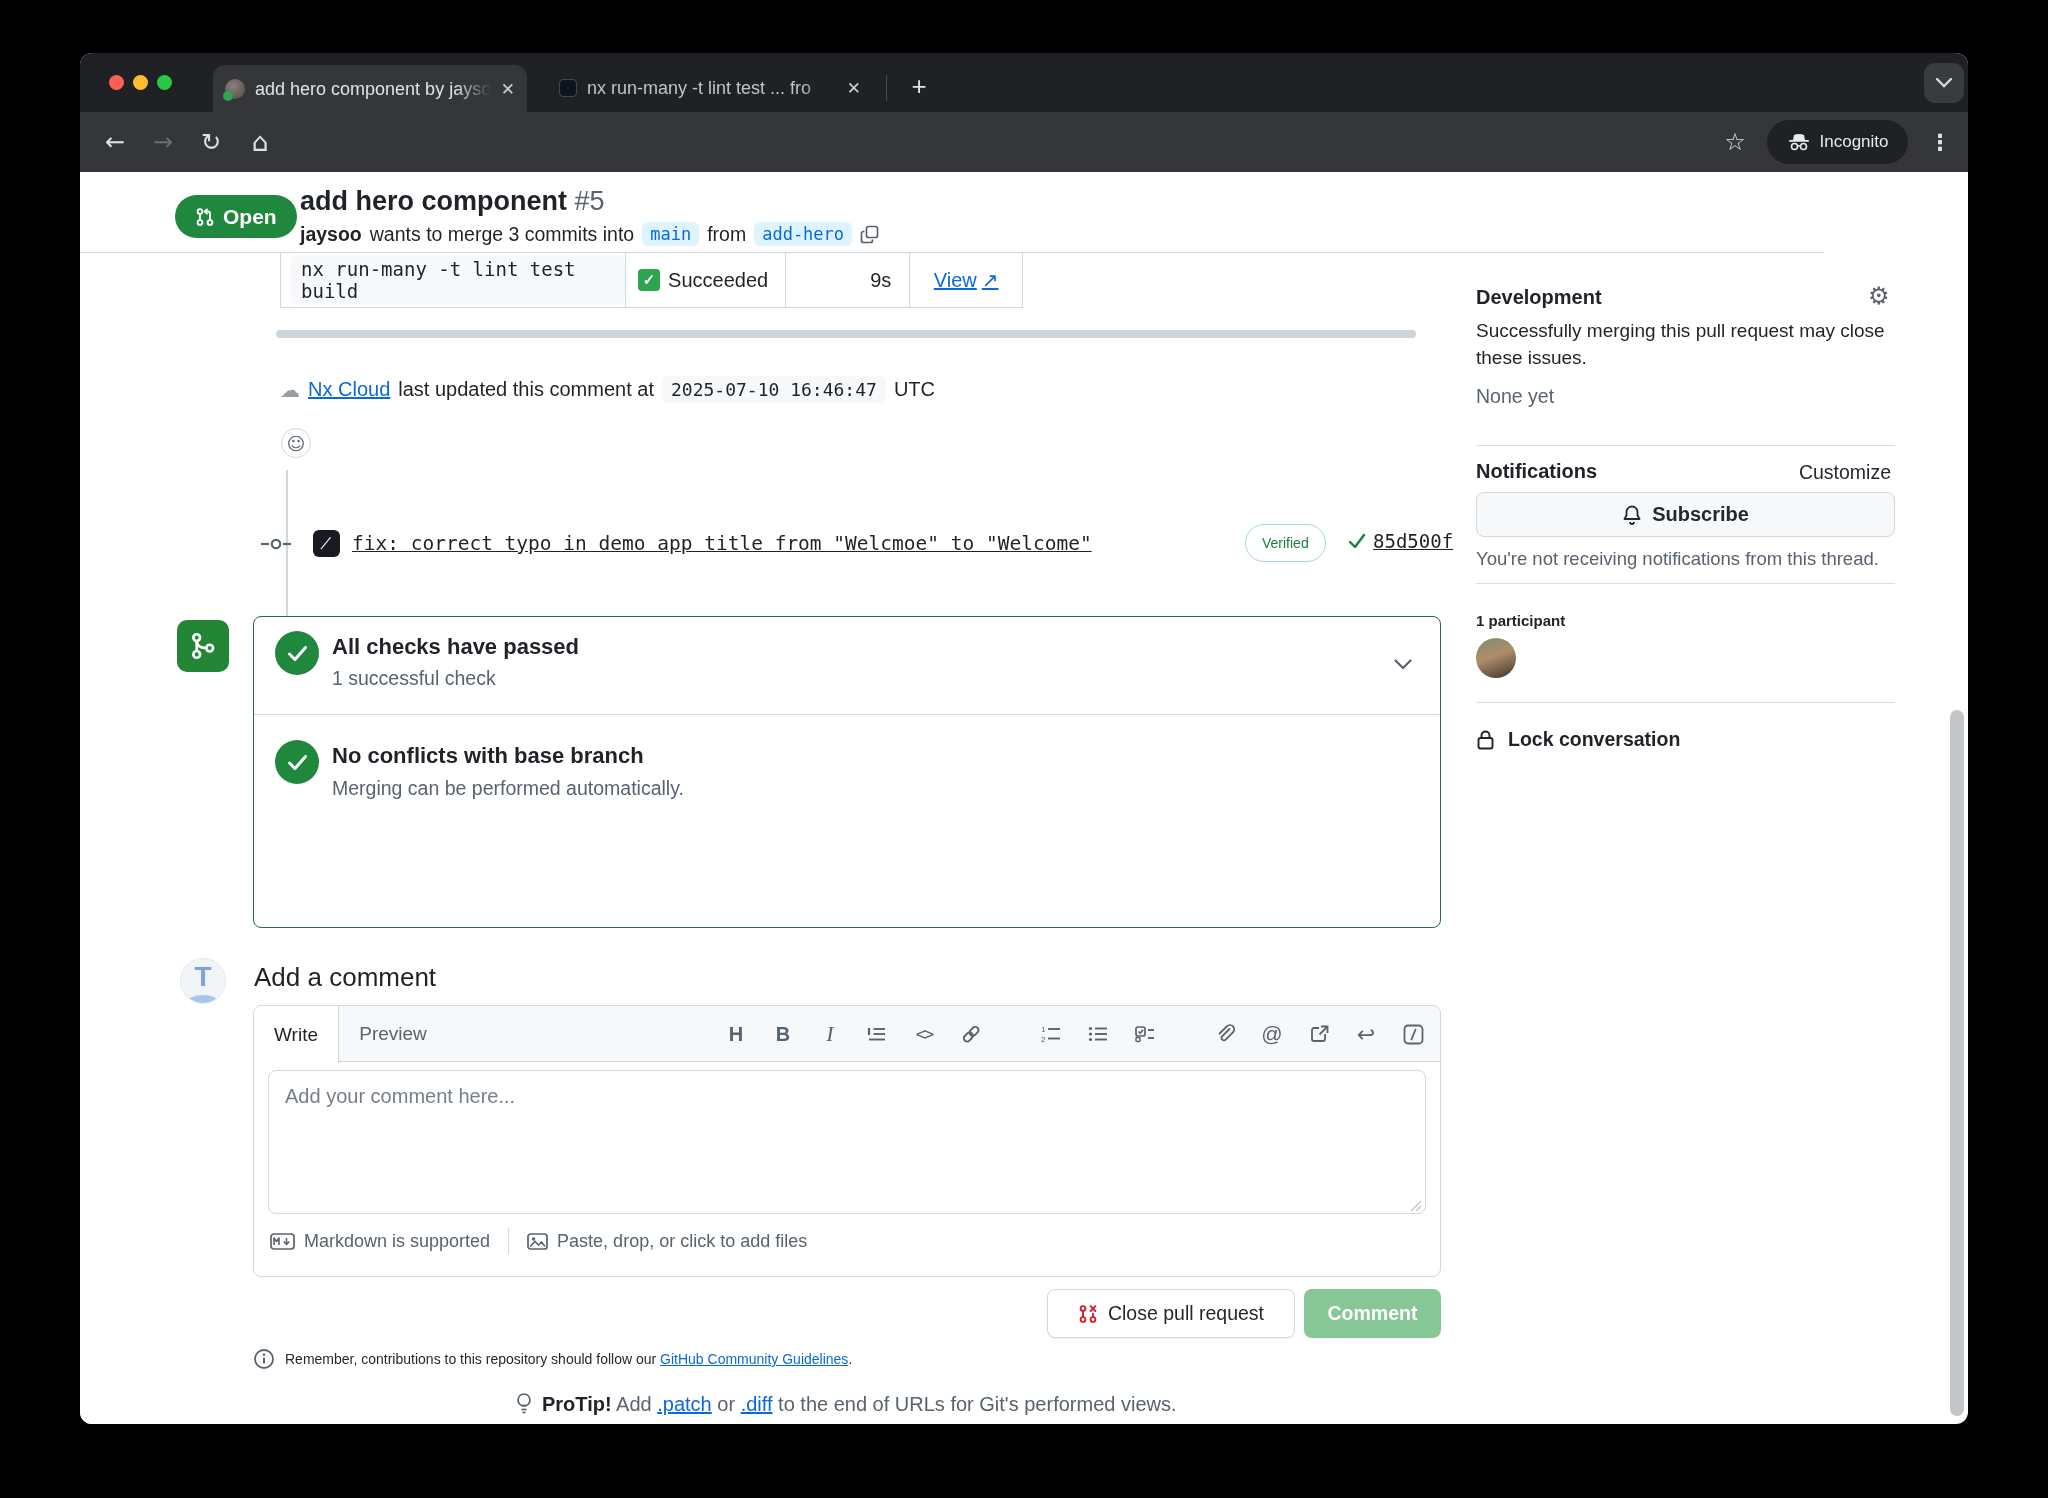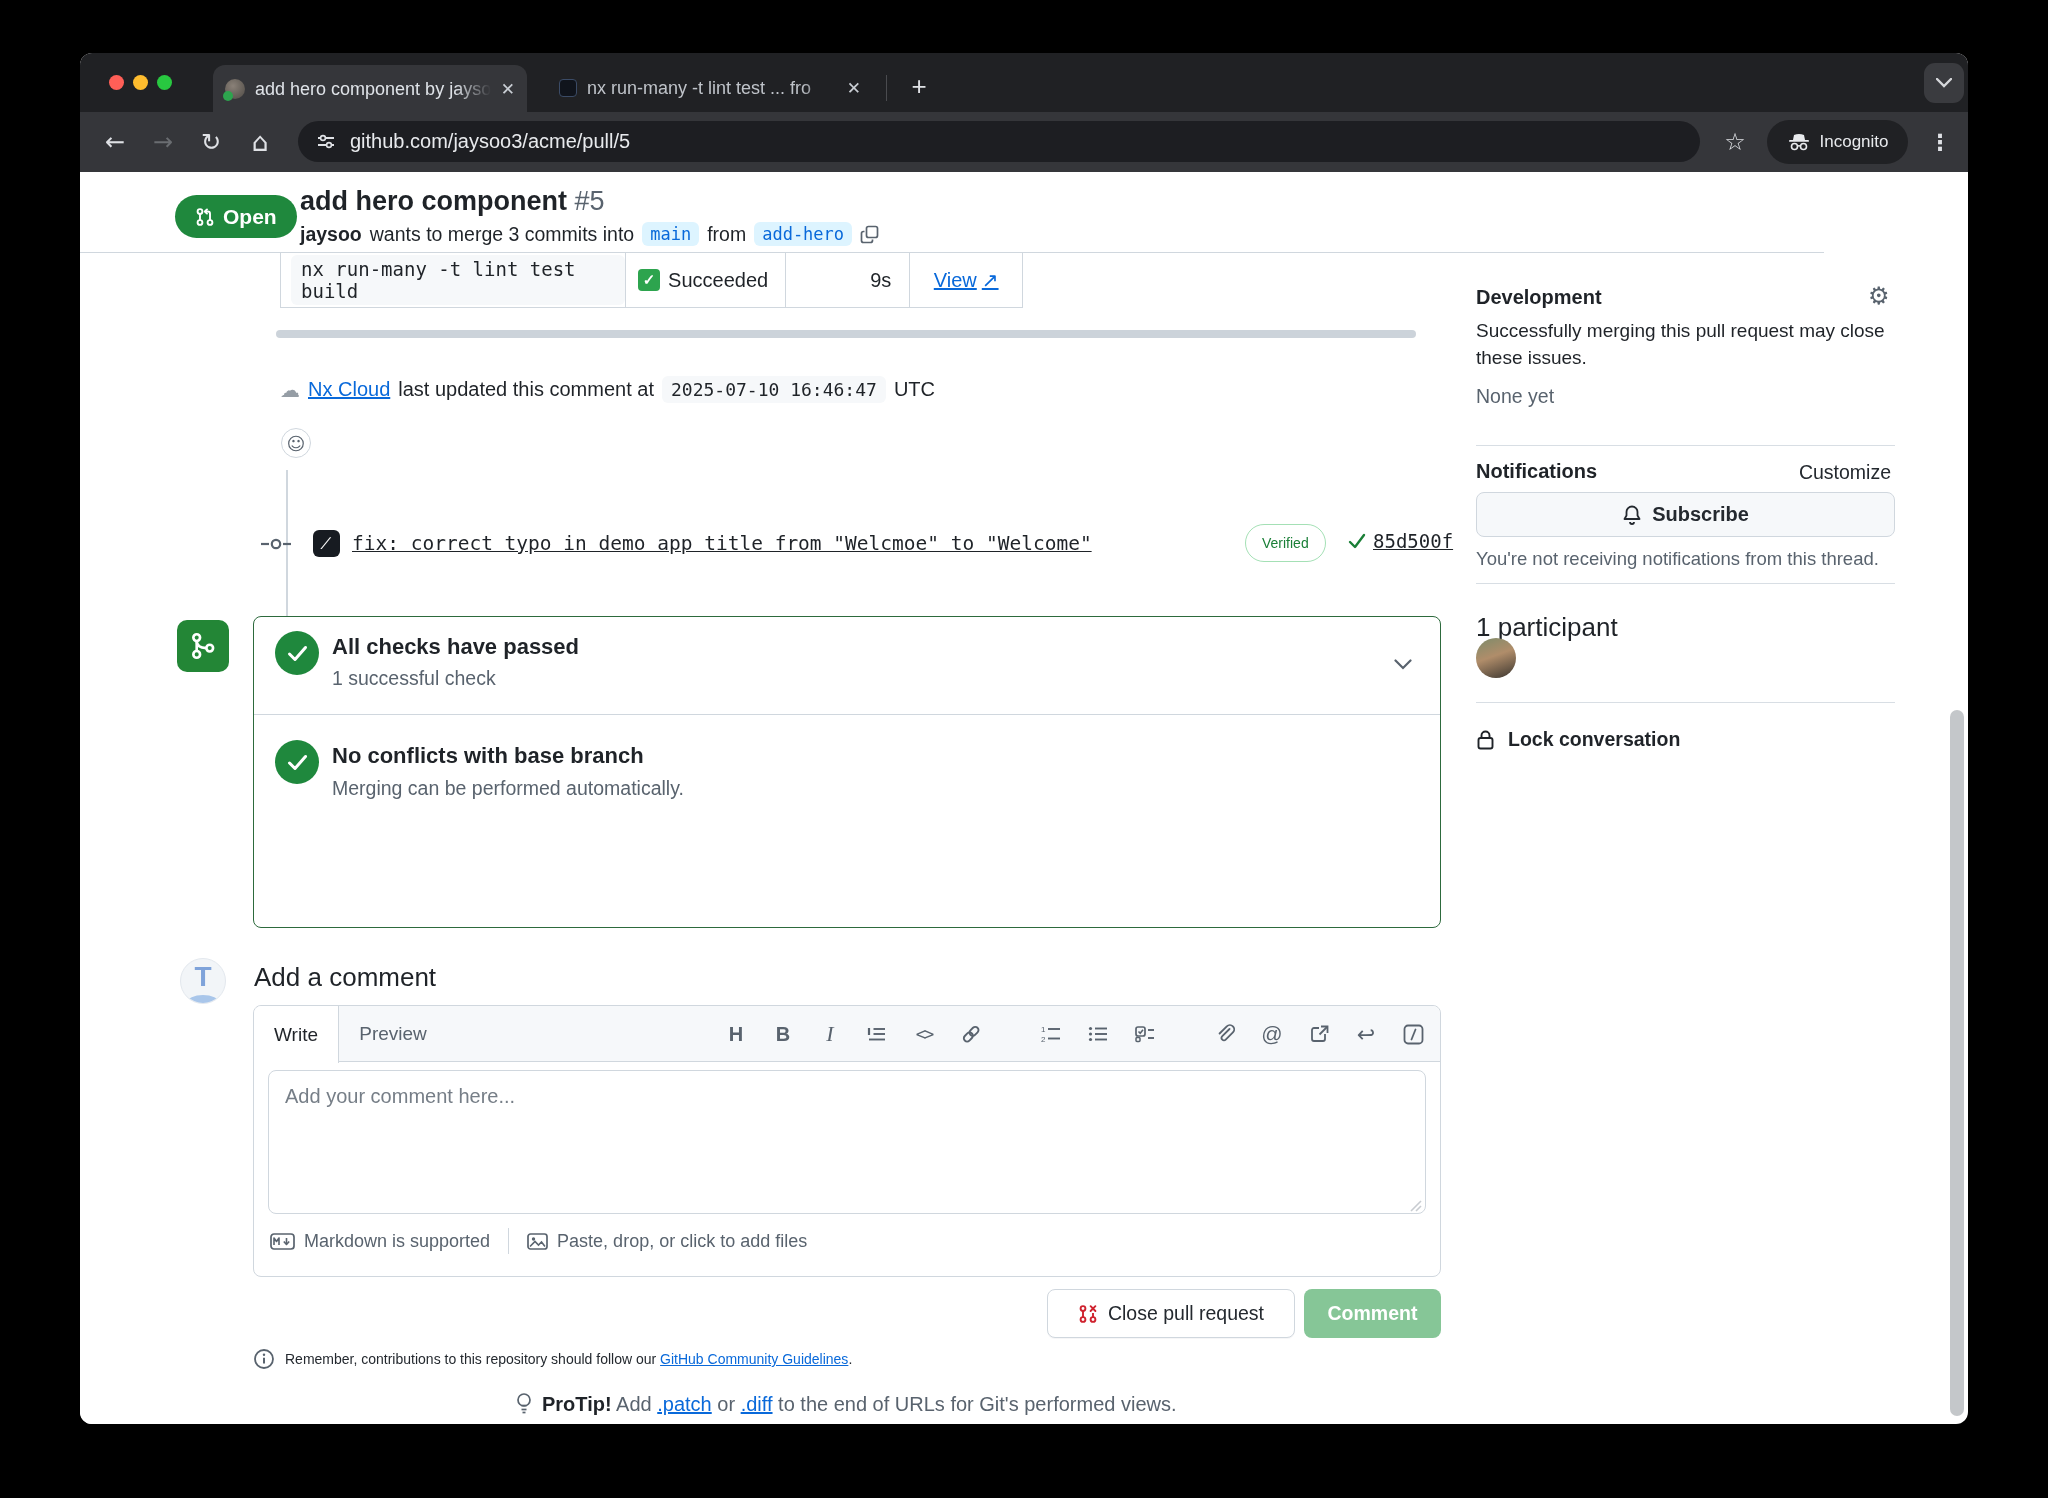--- a/index.html
+++ b/index.html
@@ -129,21 +129,21 @@
   #dev-title { left:0; top:33px; }
   #gear-btn { left:392px; top:29px; }
   #dev-text { left:0; top:64px; width:425px; font-size:19px; line-height:27px; color:#1f2328; }
   #dev-none { left:0; top:132px; font-size:19.5px; color:#59636e; }
   #sb-hr1 { top:192px; }
   #notif-title { left:0; top:207px; }
   #notif-customize { right:4px; top:208px; font-size:19.5px; color:#24292f; }
   #subscribe-btn { left:0; top:239px; width:419px; height:45px; border-radius:8px; background:#f6f8fa; border:1px solid #d0d7de; display:flex; align-items:center; justify-content:center; gap:10px; font-size:20px; font-weight:600; color:#24292f; }
   #notif-note { left:0; top:295px; font-size:18.5px; color:#59636e; white-space:nowrap; }
   #sb-hr2 { top:330px; }
-  #participants-title { left:0; top:359px; font-size:26px; font-weight:normal; }
+  #participants-title { left:0; top:359px; font-size:15px; font-weight:bold; }
   #participant-avatar { left:0; top:385px; width:40px; height:40px; border-radius:50%; background:linear-gradient(160deg,#7d8b6a 0%,#b08d6a 45%,#3a352f 100%); }
   #sb-hr3 { top:449px; }
   #lock-row { left:0; top:475px; display:flex; align-items:center; gap:13px; font-size:19.5px; font-weight:600; color:#1f2328; }
 
   #scroll-thumb { left:1870px; top:538px; width:14px; height:706px; border-radius:7px; background:#c4c7ca; }
 
   svg { display:block; }
 </style>
 </head>
 <body>
@@ -177,29 +177,20 @@
         </svg>
     </div>
   </div>
 
   <div id="toolbar">
     <div class="nav-ic glyph" style="left:18px;">←</div>
     <div class="nav-ic glyph" style="left:66px;color:#6a6d71;">→</div>
     <div class="nav-ic glyph" style="left:114px;">↻</div>
     <div class="nav-ic glyph" style="left:163px;font-size:26px;">⌂</div>
 
-    <div id="url-pill">
-      <svg width="20" height="18" viewBox="0 0 20 18">
-        <line x1="2" y1="5" x2="18" y2="5" stroke="#dfe1e5" stroke-width="1.8"></line>
-        <line x1="2" y1="12" x2="18" y2="12" stroke="#dfe1e5" stroke-width="1.8"></line>
-        <circle cx="7" cy="5" r="2.4" fill="#1d1e22" stroke="#dfe1e5" stroke-width="1.6"></circle>
-        <circle cx="13" cy="12" r="2.4" fill="#1d1e22" stroke="#dfe1e5" stroke-width="1.6"></circle>
-      </svg>
-      <span id="url-text">github.com/jaysoo3/acme/pull/5</span>
-    </div>
 
     <div id="star-btn" class="glyph">☆</div>
 
     <div id="incog">
       <svg width="24" height="20" viewBox="0 0 24 20">
         <path d="M7 3 L6 8 h12 L17 3 q-5-2-10 0 z" fill="#e8eaed"></path>
         <rect x="2" y="8" width="20" height="1.8" rx="0.9" fill="#e8eaed"></rect>
         <circle cx="7.5" cy="14.5" r="3" fill="none" stroke="#e8eaed" stroke-width="1.6"></circle>
         <circle cx="16.5" cy="14.5" r="3" fill="none" stroke="#e8eaed" stroke-width="1.6"></circle>
         <path d="M10.5 14.5 q1.5-1.8 3 0" fill="none" stroke="#e8eaed" stroke-width="1.4"></path>

